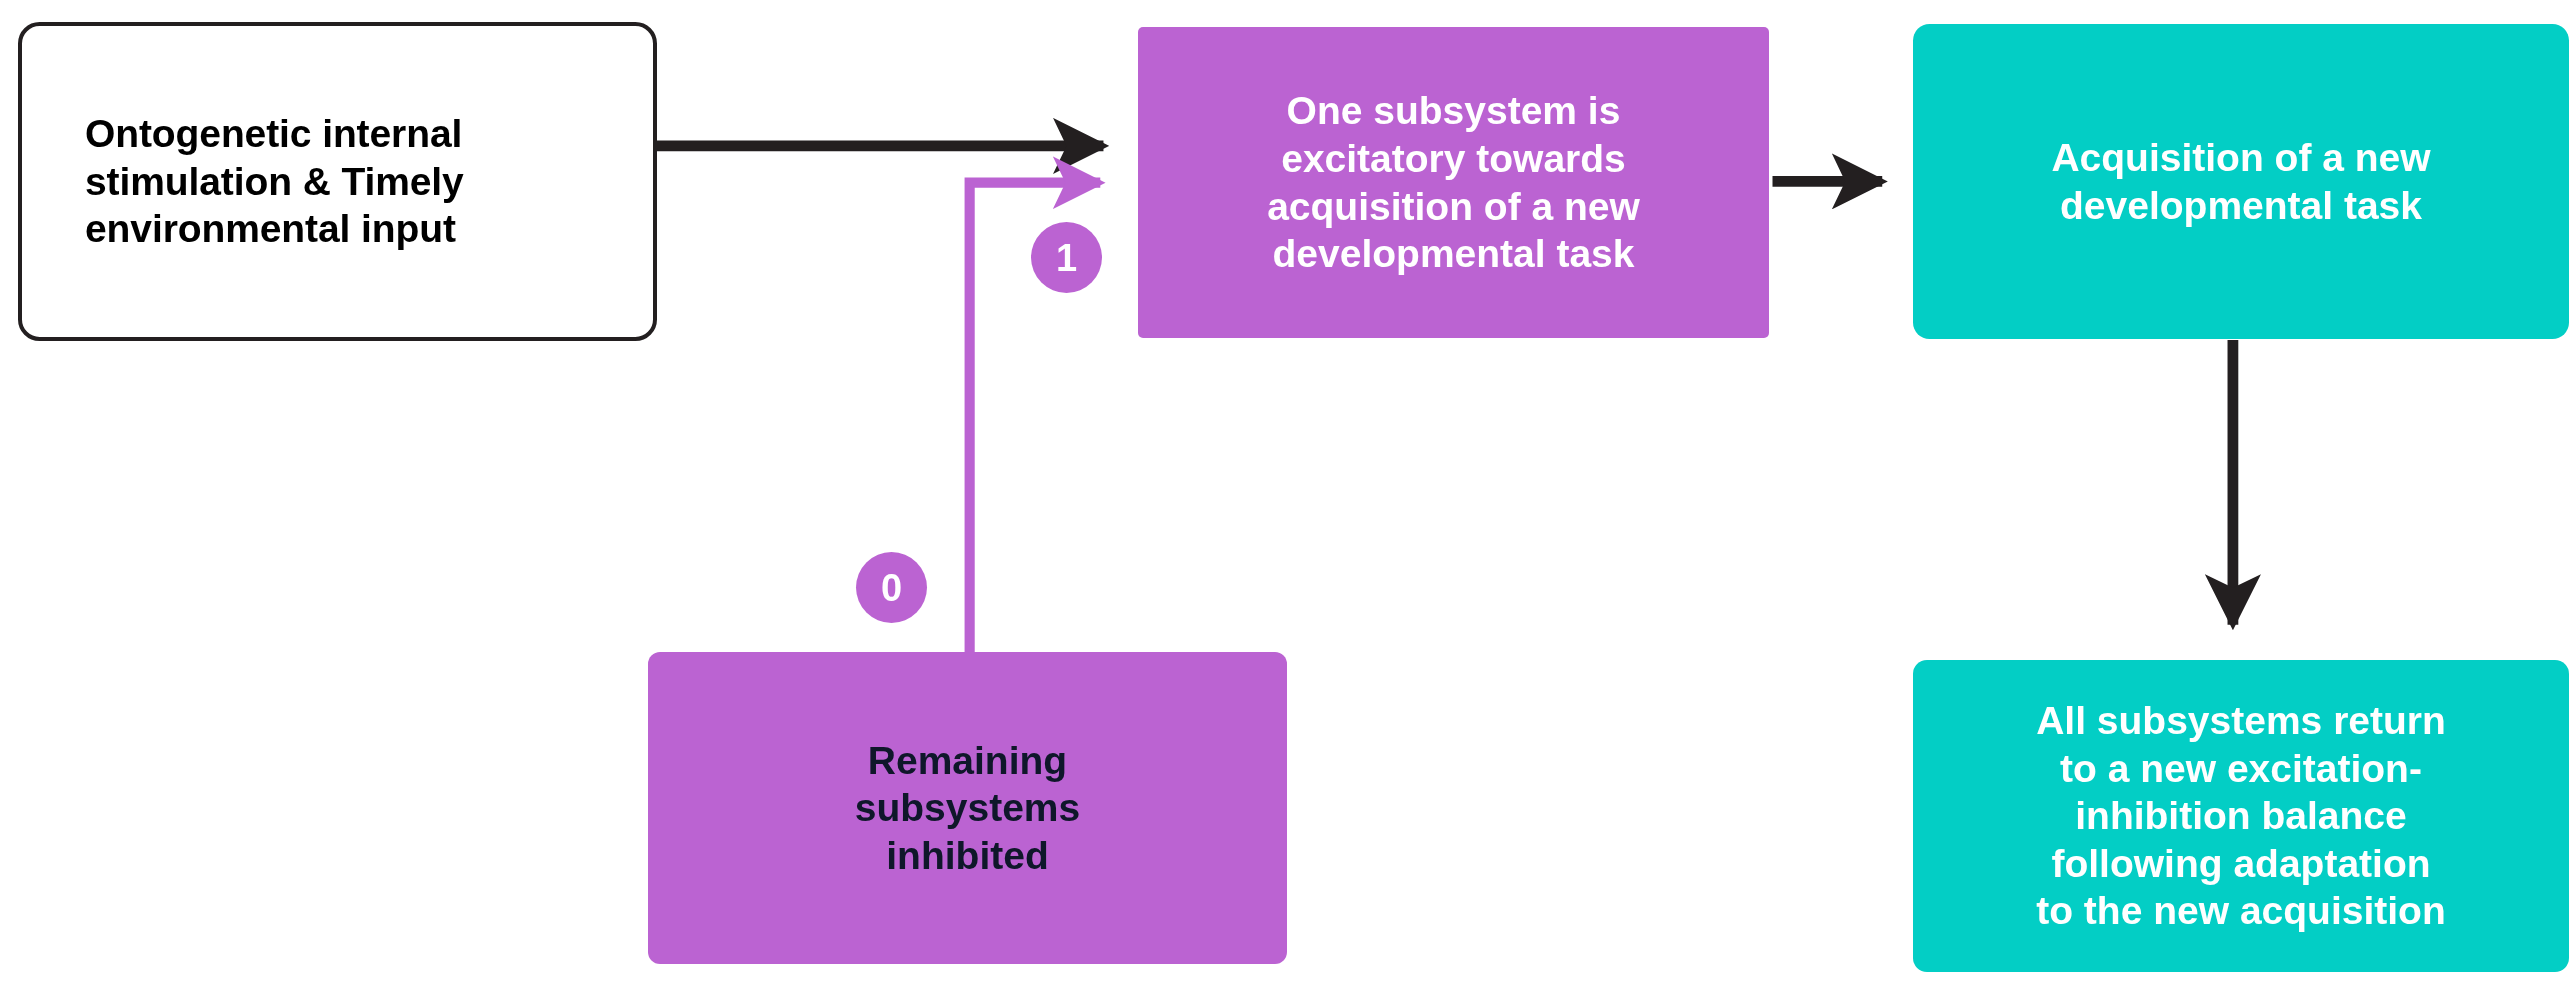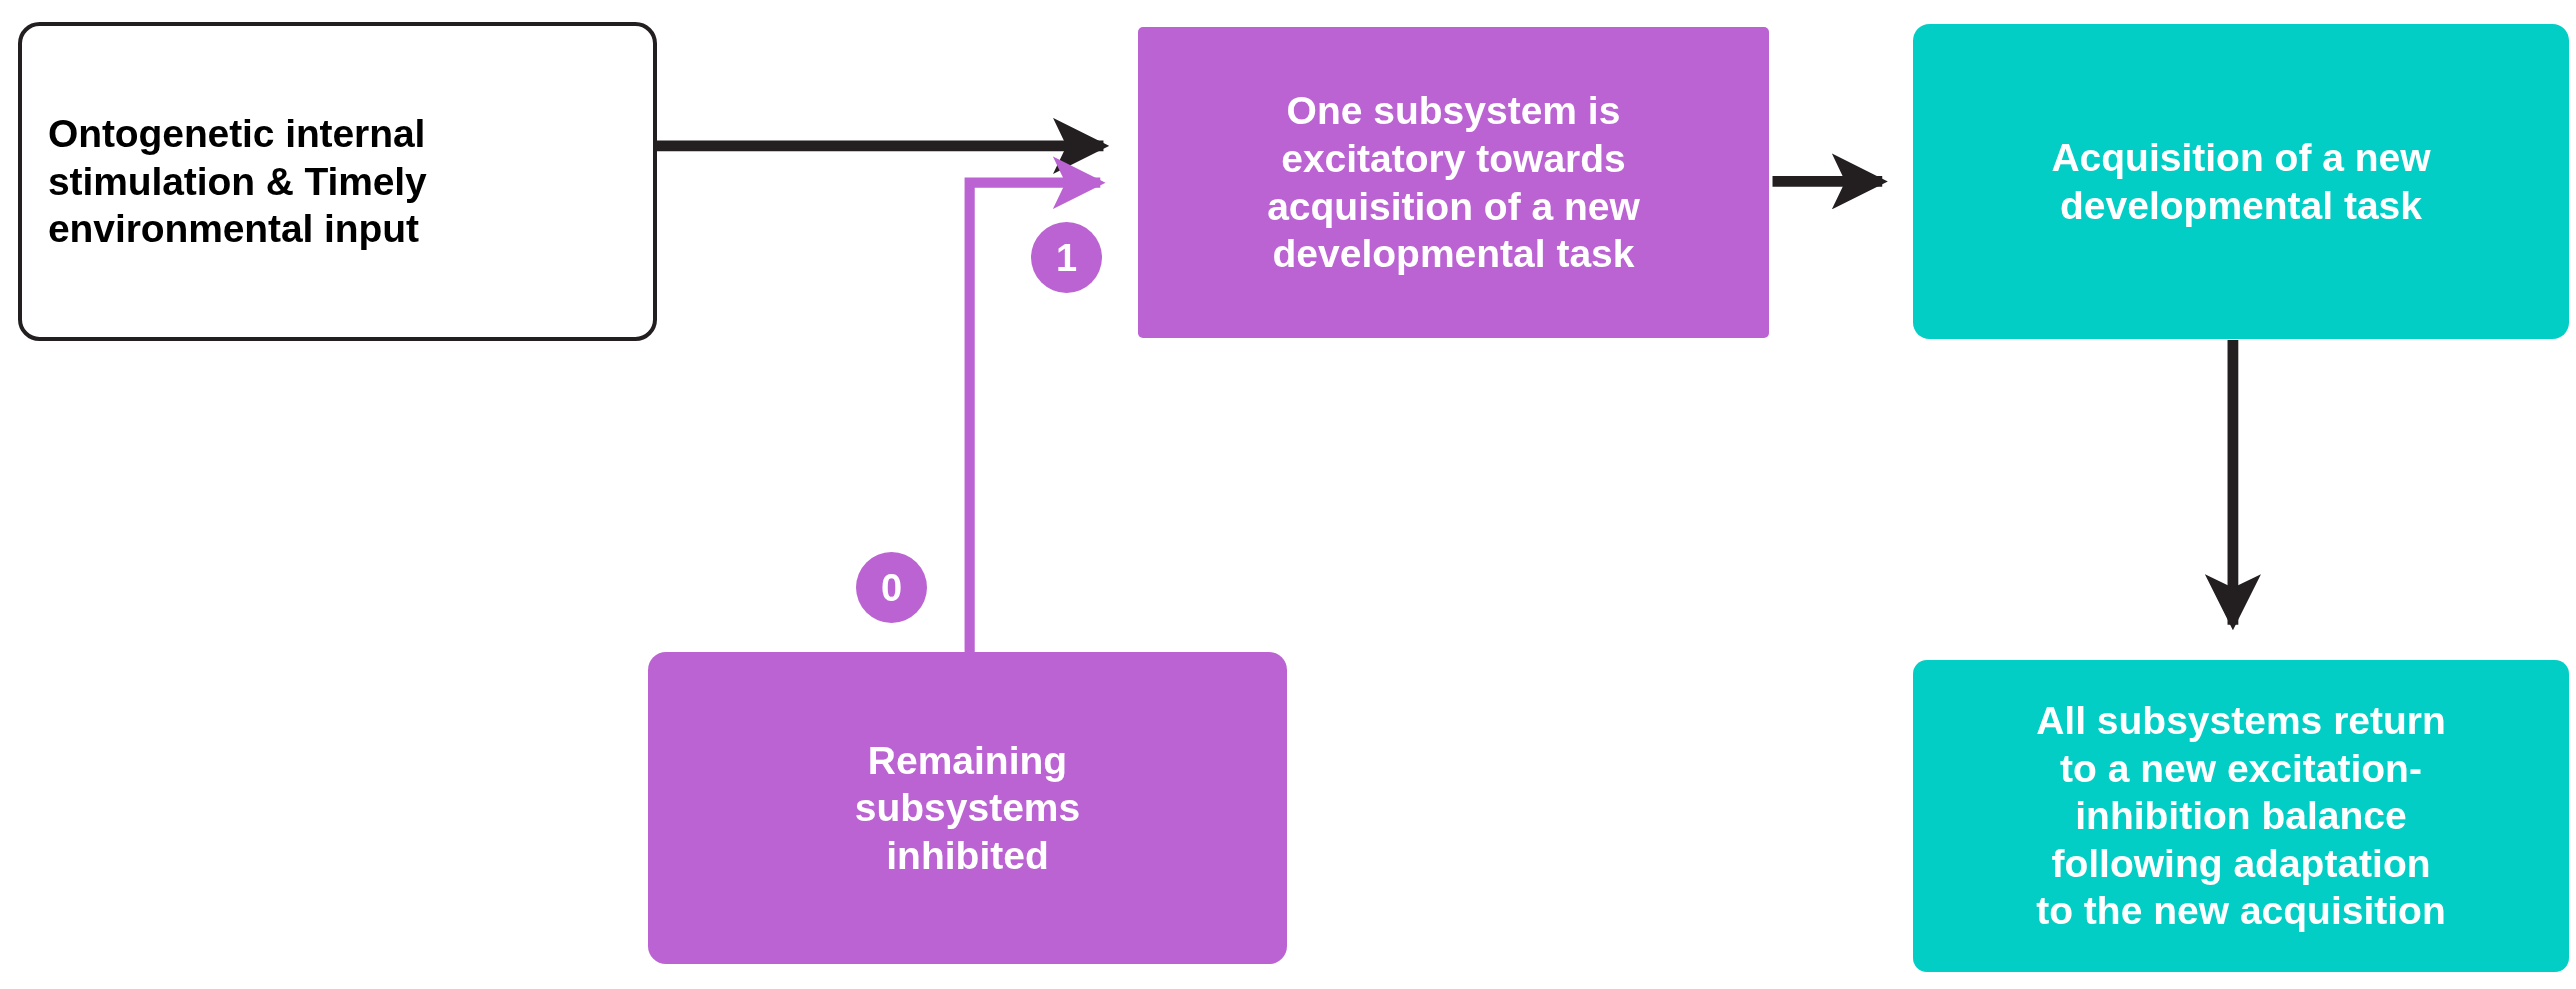--- a/index.html
+++ b/index.html
@@ -30,21 +30,21 @@
   #node-stimulation {
     left: 18px;
     top: 22px;
     width: 639px;
     height: 319px;
     background: #ffffff;
     border: 4.4px solid #231f20;
     border-radius: 21.6px;
     color: #000000;
     justify-content: flex-start;
-    padding: 0 28px 0 26px;
+    padding: 0 28px 0 63px;
     font-size: 39px;
     letter-spacing: -0.1px;
   }
   
   #node-excitatory {
     left: 1138px;
     top: 27px;
     width: 631px;
     height: 311px;
     background: #bb63d2;
@@ -69,22 +69,22 @@
     padding: 0 25px;
     font-size: 39px;
   }
   
   #node-inhibited {
     left: 648px;
     top: 652px;
     width: 639px;
     height: 312px;
     background: #bb63d2;
-    border-radius: 18px;
-    color: #ffffff;
+    border-radius: 12px;
+    color: #0f172a;
     justify-content: center;
     text-align: center;
     padding: 0 23px;
     font-size: 39px;
   }
   
   #node-balance {
     left: 1913px;
     top: 652px;
     width: 656px;

